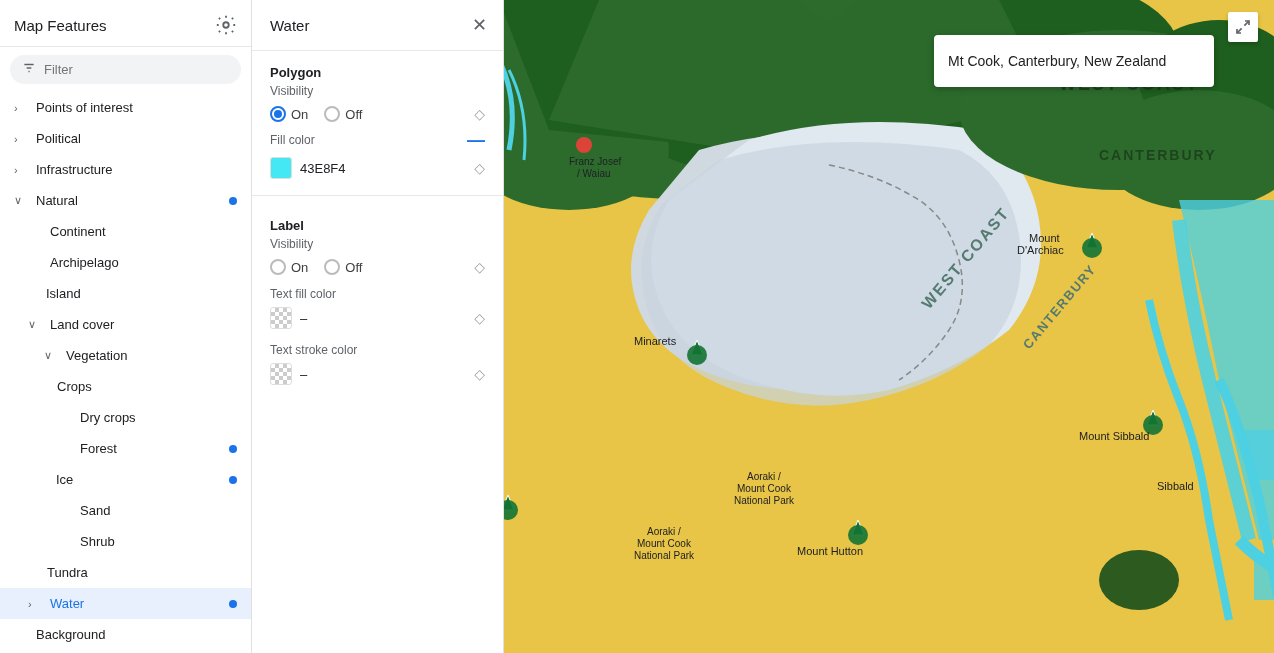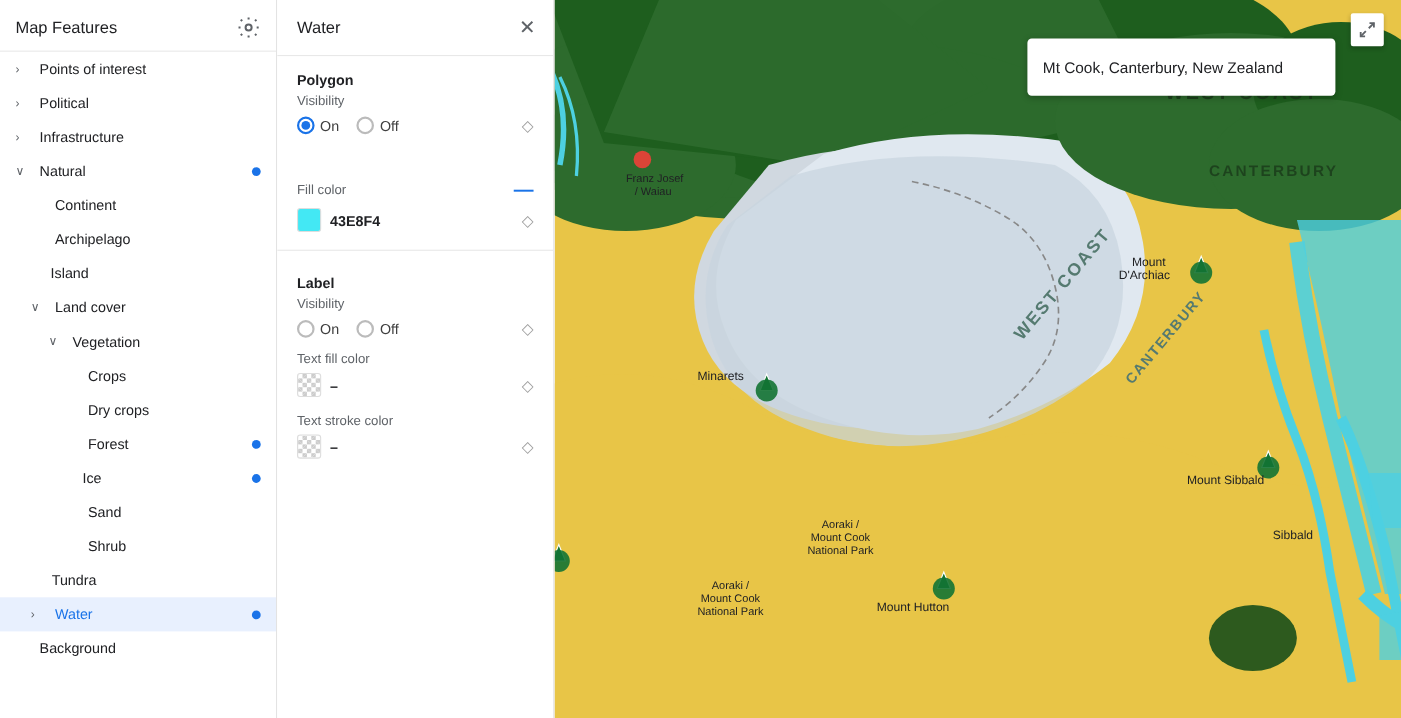--- a/index.html
+++ b/index.html
@@ -174,21 +174,20 @@
     .color-swatch {
       width: 22px; height: 22px;
       border-radius: 3px;
       border: 1px solid #ddd;
       flex-shrink: 0;
     }
     .color-value {
       font-size: 13px;
       color: #202124;
       flex: 1;
-      font-weight: bold;
     }
     .divider {
       height: 1px;
       background: #e8e8e8;
       margin: 8px 0;
     }
     .checkerboard {
       width: 22px; height: 22px;
       background-image: linear-gradient(45deg, #ccc 25%, transparent 25%),
                         linear-gradient(-45deg, #ccc 25%, transparent 25%),
@@ -246,20 +245,30 @@
 <div class="left-panel">
   <div class="left-header">
     <span class="left-header-title">Map Features</span>
     <div class="gear-icon">
       <svg width="22" height="22" viewBox="0 0 24 24" fill="none" stroke="#5f6368" stroke-width="2">
         <circle cx="12" cy="12" r="3"></circle>
         <path d="M12 2v2M12 20v2M4.22 4.22l1.42 1.42M18.36 18.36l1.42 1.42M2 12h2M20 12h2M4.22 19.78l1.42-1.42M18.36 5.64l1.42-1.42"></path>
       </svg>
     </div>
   </div>
+  <div class="filter-bar">
+    <span class="filter-icon">
+      <svg width="14" height="14" viewBox="0 0 24 24" fill="none" stroke="#5f6368" stroke-width="2.5">
+          <line x1="4" y1="6" x2="20" y2="6"></line>
+          <line x1="8" y1="12" x2="16" y2="12"></line>
+          <line x1="11" y1="18" x2="13" y2="18"></line>
+        </svg>
+    </span>
+    <input class="filter-input" type="text" placeholder="Filter" style="">
+  </div>
 
   <div id="nav-list">
       <div class="nav-item" style="padding-left: 14px;">
         <span class="chevron" style="transform:none;">›</span>
         <span class="label">Points of interest</span>
       </div>
       <div class="nav-item" style="padding-left: 14px;">
         <span class="chevron" style="transform:none;">›</span>
         <span class="label">Political</span>
       </div>
@@ -285,34 +294,34 @@
         <span class="label">Island</span>
       </div>
       <div class="nav-item" style="padding-left: 28px;">
         <span class="chevron">∨</span>
         <span class="label">Land cover</span>
       </div>
       <div class="nav-item" style="padding-left: 44px;">
         <span class="chevron">∨</span>
         <span class="label">Vegetation</span>
       </div>
-      <div class="nav-item" style="padding-left: 58px;">
+      <div class="nav-item" style="padding-left: 35px;">
         <span class="chevron"></span>
         <span class="label">Crops</span>
       </div>
       <div class="nav-item" style="padding-left: 58px;">
         <span class="chevron"></span>
         <span class="label">Dry crops</span>
       </div>
       <div class="nav-item" style="padding-left: 58px;">
         <span class="chevron"></span>
         <span class="label">Forest</span>
         <span class="dot"></span>
       </div>
-      <div class="nav-item" style="padding-left: 53px;">
+      <div class="nav-item" style="padding-left: 34px;">
         <span class="chevron"></span>
         <span class="label">Ice</span>
         <span class="dot"></span>
       </div>
       <div class="nav-item" style="padding-left: 58px;">
         <span class="chevron"></span>
         <span class="label">Sand</span>
       </div>
       <div class="nav-item" style="padding-left: 58px;">
         <span class="chevron"></span>
@@ -347,21 +356,21 @@
       <div class="radio-circle checked"></div>
       <span class="radio-text">On</span>
     </div>
     <div class="radio-item">
       <div class="radio-circle"></div>
       <span class="radio-text">Off</span>
     </div>
     <span class="diamond-btn">◇</span>
   </div>
 
-  <div style="display:flex; align-items:center; padding: 2px 18px 2px 18px; margin-top: 32px;">
+  <div style="display:flex; align-items:center; padding: 2px 18px 2px 18px;">
     <span class="prop-label" style="padding:0; flex:1;">Fill color</span>
     <span style="color:#1a73e8; font-size:18px; font-weight:bold; margin-left:auto; cursor:pointer;">—</span>
   </div>
   <div class="color-row">
     <div class="color-swatch" style="background:#43E8F4;"></div>
     <span class="color-value">43E8F4</span>
     <span class="diamond-btn">◇</span>
   </div>
 
   <div class="divider"></div>

